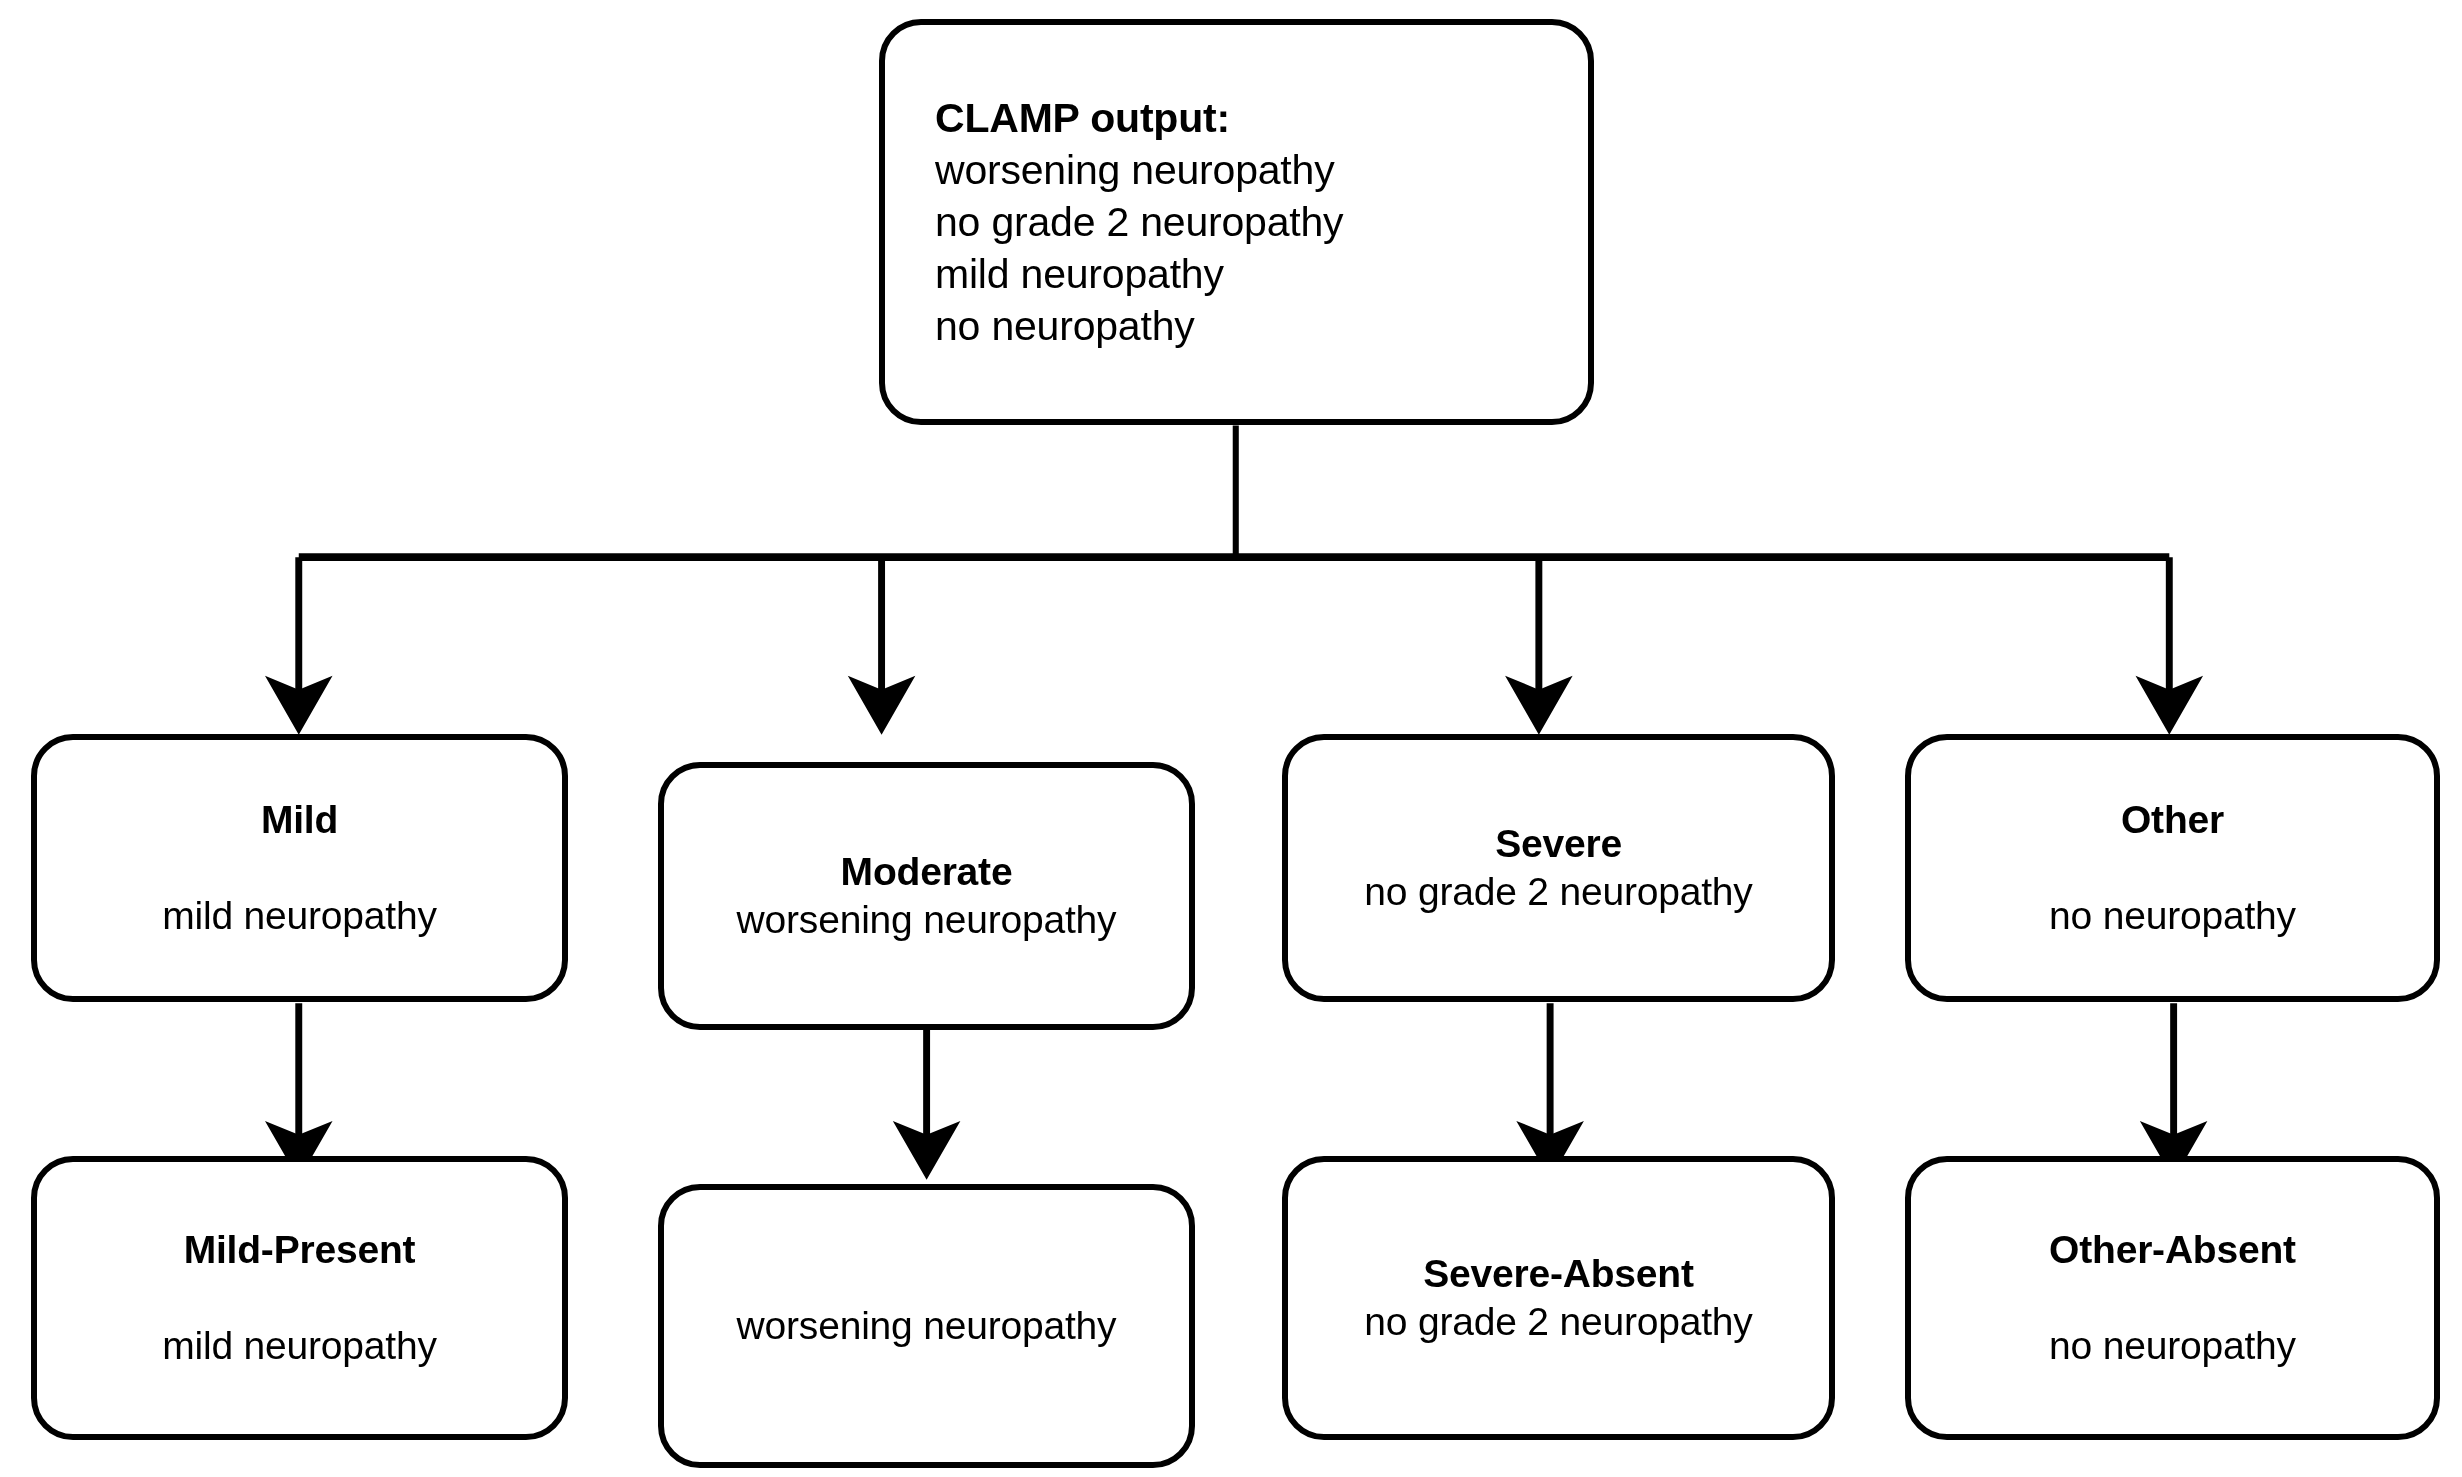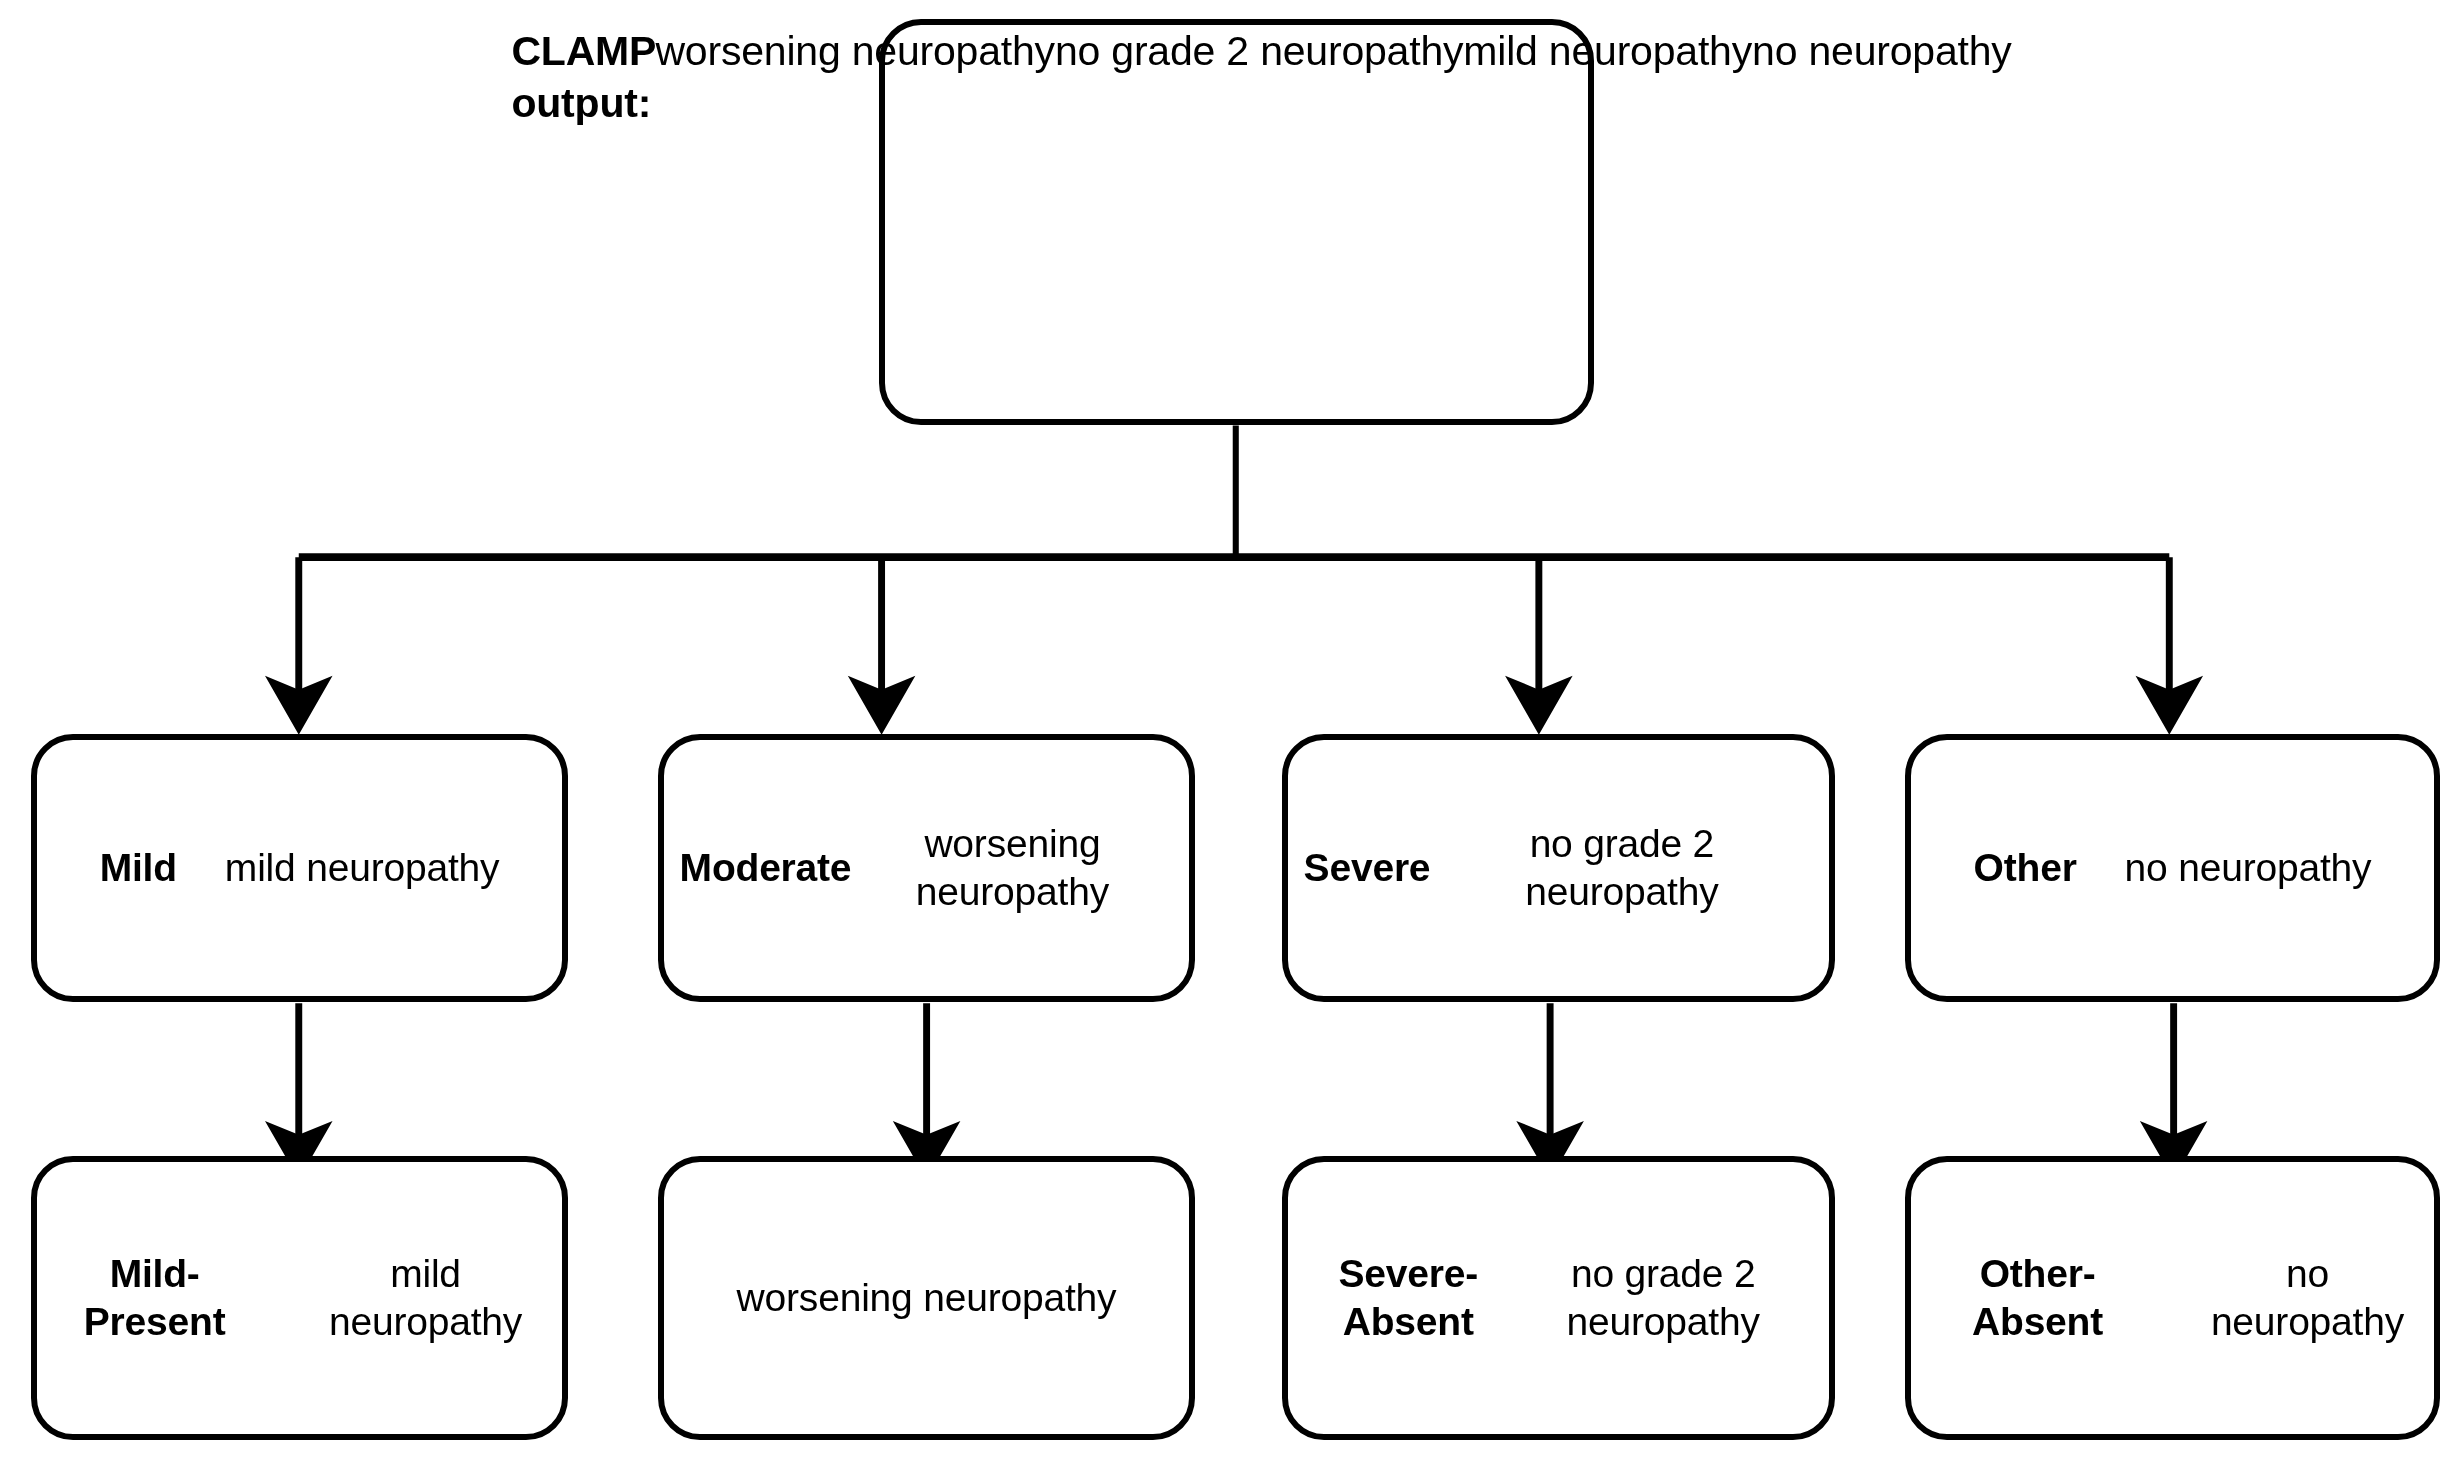--- a/index.html
+++ b/index.html
@@ -26,21 +26,21 @@
     height: 1478px;
     pointer-events: none;
   }
   .node {
     position: absolute;
     box-sizing: border-box;
     border: 6px solid #000000;
     border-radius: 42px;
     background: #ffffff;
     display: flex;
-    flex-direction: row;
+    flex-direction: column;
     justify-content: center;
     color: #000000;
   }
 
   
   #node-root {
     left: 879px;
     top: 19px;
     width: 715px;
     height: 406px;
@@ -76,21 +76,21 @@
   .node.leaf .sub {
     font-weight: normal;
     font-size: 39px;
     line-height: 48px;
     letter-spacing: -0.2px;
   }
   .row-mid { top: 734px; height: 268px; }
   .row-bot { top: 1156px; height: 284px; }
 
   .col-0 { left: 31px;   width: 537px; gap: 48px; }
-  .col-1 { left: 658px;  width: 537px; }
+  .col-1 { left: 658px;  width: 537px; margin-top: 28px; }
   .col-2 { left: 1282px; width: 553px; }
   .col-3 { left: 1905px; width: 535px; gap: 48px; }
 
   .edge-line {
     stroke: #000000;
     fill: none;
   }
   .edge-head {
     fill: #000000;
     stroke: none;

